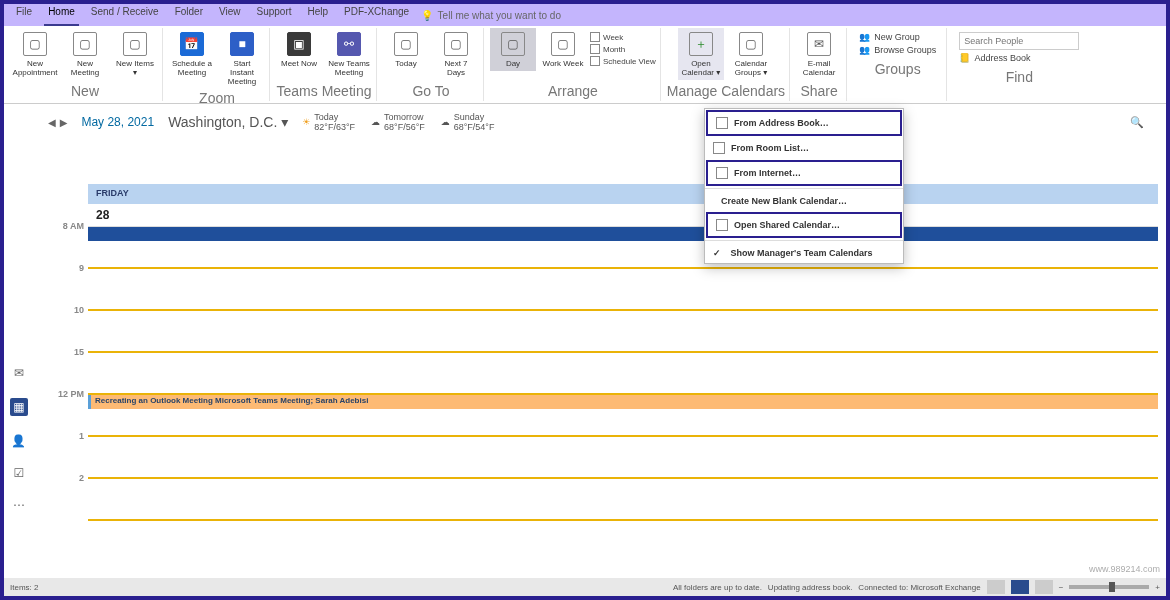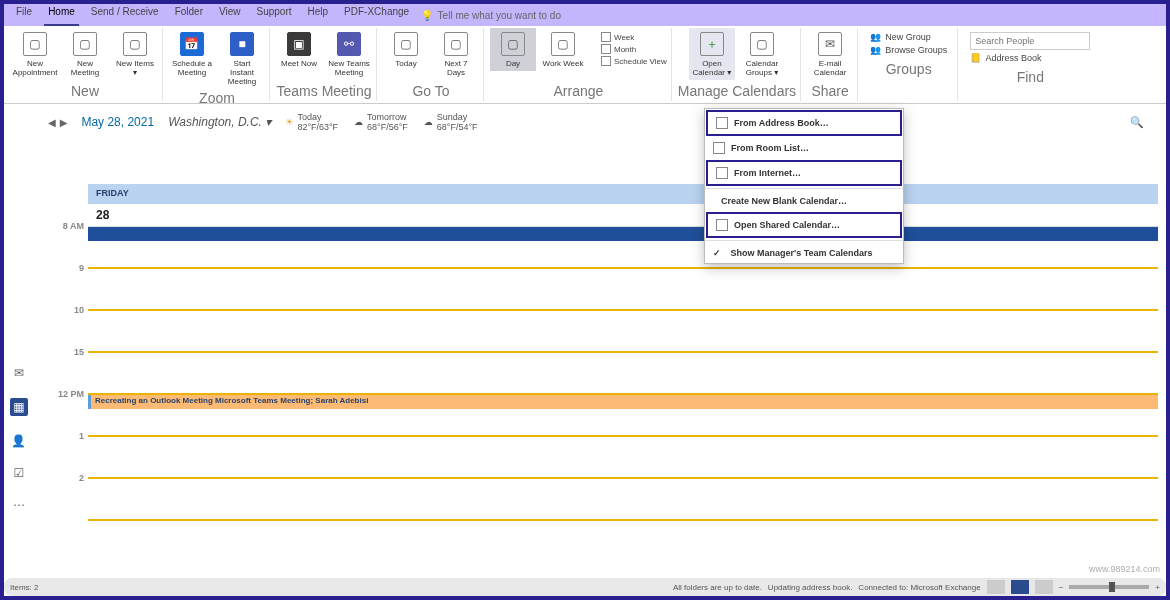--- a/index.html
+++ b/index.html
@@ -14,30 +14,30 @@
 .rgroup .label { font-size:14px; color:#777; padding:2px 0;}
 .rbtn { display:flex; flex-direction:column; align-items:center; width:46px; text-align:center; cursor:pointer; padding:2px;}
 .rbtn .ico { width:28px; height:28px; display:flex; align-items:center; justify-content:center; font-size:16px;}
 .rbtn .txt { font-size:8px; color:#333; line-height:1.1; margin-top:2px;}
 .sq { width:24px; height:24px; border:1px solid #888; border-radius:2px; display:flex; align-items:center; justify-content:center; font-size:12px; color:#555;}
 .sq.blue { background:#1b6ad6; border-color:#1b6ad6; color:#fff;}
 .sq.dblue { background:#2d5fc7; border-color:#2d5fc7; color:#fff;}
 .sq.dark { background:#3a3a3a; color:#fff; border-color:#3a3a3a;}
 .sq.teams { background:#5558af; color:#fff; border-color:#5558af;}
 .mini-stack { display:flex; flex-direction:column; gap:2px; font-size:8px; color:#444; padding-top:4px;}
-.mini-stack div { display:flex; align-items:center; gap:3px; cursor:pointer;margin-left:11px;}
+.mini-stack div { display:flex; align-items:center; gap:3px; cursor:pointer;}
 .mini-ico { width:10px; height:10px; border:1px solid #888; display:inline-block;}
 .right-stack { display:flex; flex-direction:column; gap:3px; font-size:9px; color:#444; padding:4px 6px;}
 .right-stack div { display:flex; align-items:center; gap:4px; cursor:pointer;}
 .search-ribbon { width:120px; height:18px; border:1px solid #ccc; font-size:9px; padding:0 4px; color:#888;}
 
 .datebar { display:flex; align-items:center; height:36px; padding:0 16px; gap:14px; font-size:11px; color:#333;}
 .datebar .nav { display:flex; gap:4px; font-size:10px; color:#666;}
 .datebar .date { font-size:12px; font-weight:400; color:#0369a1;}
-.datebar .loc { color:#555; font-size:12px;font-style:italic;}
+.datebar .loc { color:#555; font-size:14px;}
 .weather { display:flex; gap:16px; align-items:center; font-size:9px; color:#555;}
 .weather .w { display:flex; gap:4px; align-items:center;}
 .datebar .search { margin-left:auto; width:26px; height:22px; display:flex; align-items:center; justify-content:center; color:#888; border:1px solid transparent;}
 .left-rail { position:absolute; left:4px; top:122px; bottom:24px; width:22px; display:flex; flex-direction:column; gap:18px; align-items:center; padding-top:240px; color:#666;}
 .left-rail div { font-size:12px; cursor:pointer;}
 .left-rail .active { background:#2a4b8d; color:#fff; width:18px; height:18px; display:flex; align-items:center; justify-content:center; border-radius:2px;}
 
 .calarea { position:absolute; left:84px; right:8px; top:180px; bottom:24px; }
 .dayheader { background:#b9d3f0; height:20px; font-size:9px; font-weight:bold; color:#2a3c6a; padding:4px 8px;}
 .daynum { font-size:12px; font-weight:bold; padding:4px 8px; color:#222;}
@@ -47,21 +47,21 @@
 .busy { background:#1f4f9b; height:14px; position:absolute; left:0; right:0; top:0;}
 .event-light { background:#fdba74; border-left:3px solid #5aa0d8; height:14px; position:absolute; left:0; right:0; top:0; font-size:8px; color:#2a4368; padding:1px 4px; white-space:nowrap; overflow:hidden;}
 
 .dropdown { position:absolute; left:700px; top:104px; width:200px; background:#fff; border:1px solid #bbb; box-shadow:0 4px 12px rgba(0,0,0,0.25); z-index:50;}
 .dropdown .item { display:flex; align-items:center; gap:6px; padding:5px 8px; font-size:9px; color:#333; cursor:pointer;font-weight:bold;}
 .dropdown .item .di { width:12px; height:12px; border:1px solid #888; display:inline-block;}
 .dropdown .item.boxed { border:2px solid #2a1f8f; margin:1px;}
 .dropdown .sep { height:1px; background:#ddd; margin:2px 0;}
 .dropdown .check::before { content:"✓"; margin-right:4px; color:#333;}
 
-.statusbar { position:absolute; left:0; right:0; bottom:0; height:18px; background:#e8e8e8; display:flex; align-items:center; font-size:8px; color:#555; padding:0 6px; gap:8px;border-radius:8px;}
+.statusbar { position:absolute; left:0; right:0; bottom:0; height:18px; background:#e8e8e8; display:flex; align-items:center; font-size:8px; color:#555; padding:0 6px; gap:8px;}
 .statusbar .right { margin-left:auto; display:flex; gap:6px; align-items:center;}
 .viewbtn { width:18px; height:14px; background:#ccc; display:inline-block;}
 .viewbtn.active { background:#2a4b8d;}
 .zoom { width:80px; height:4px; background:#aaa; position:relative;}
 .zoom .thumb { position:absolute; left:40px; top:-3px; width:6px; height:10px; background:#555;}
 
 .watermark { position:absolute; right:6px; bottom:22px; font-size:9px; color:rgba(0,0,0,0.35);}
 </style>
 </head>
 <body>

